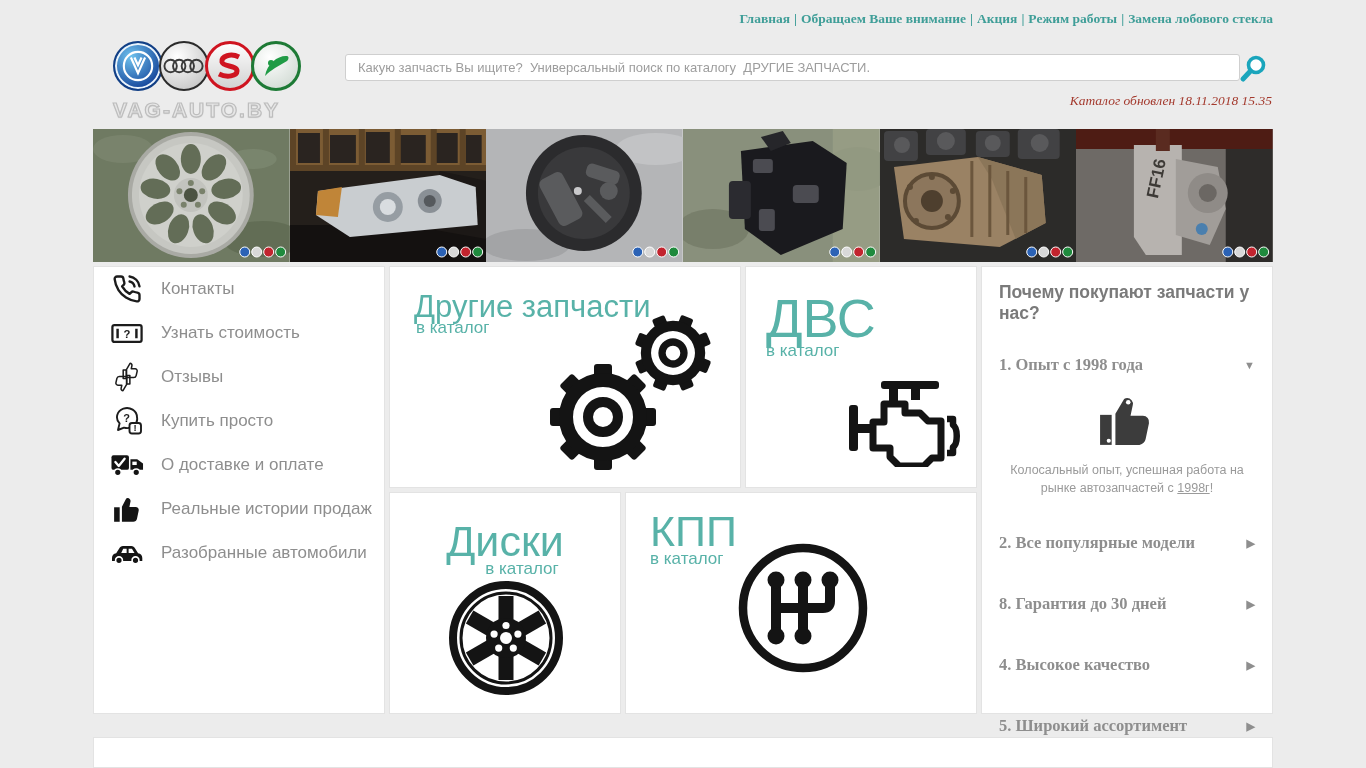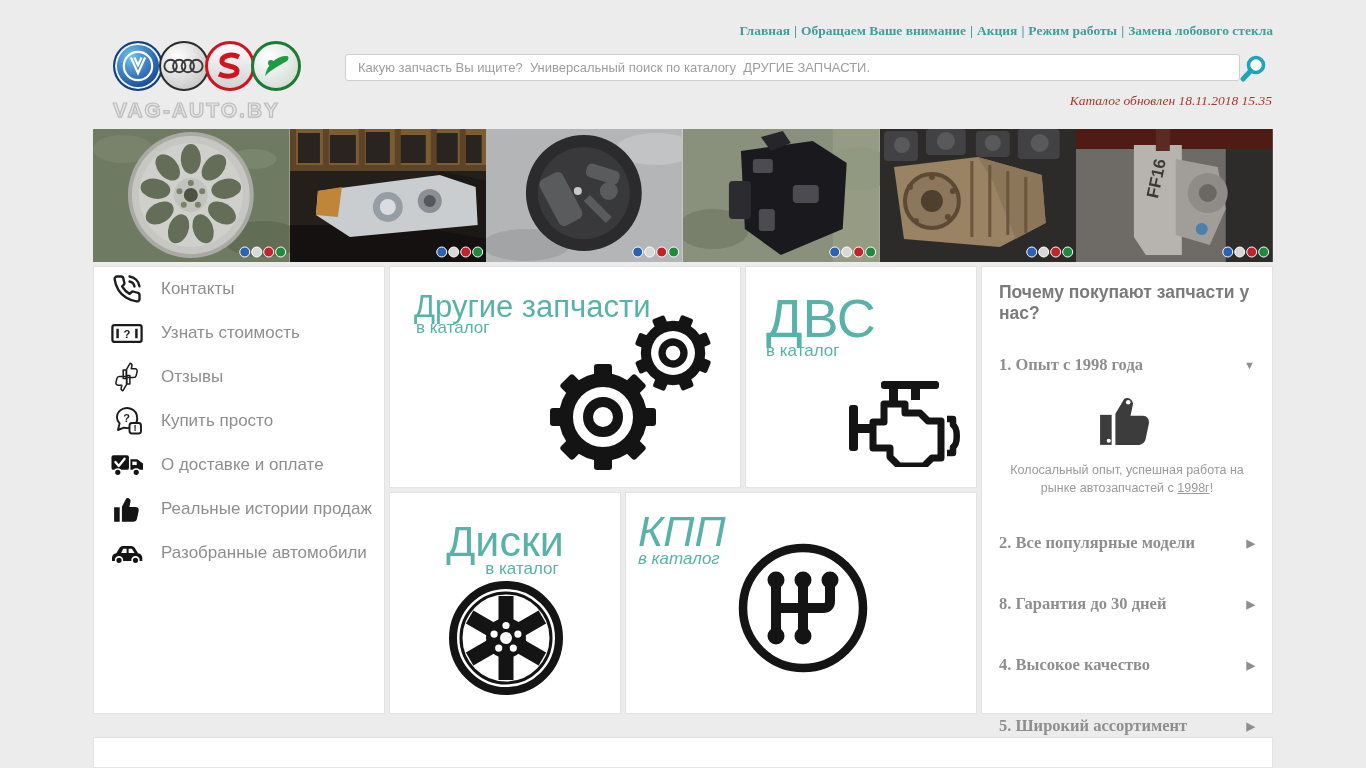--- a/index.html
+++ b/index.html
@@ -1,21 +1,21 @@
 <!DOCTYPE html>
 <html><head>
 <meta charset="utf-8">
 <style>
   * { margin:0; padding:0; box-sizing:border-box; }
   html,body { width:1366px; height:768px; overflow:hidden; background:#ececec;
               font-family:"Liberation Sans", sans-serif; }
   .page { width:1180px; height:768px; margin:0 auto; position:relative; }
 
   
-  .topnav { position:absolute; top:23px; right:0; font-family:"Liberation Serif", serif;
+  .topnav { position:absolute; top:11px; right:0; font-family:"Liberation Serif", serif;
             font-weight:bold; font-size:13.5px; color:#3f9e98; white-space:nowrap; }
   .topnav a { color:#3f9e98; text-decoration:none; cursor:pointer; }
   .topnav .sep { color:#3f9e98; padding:0 4px; }
 
   
   .logo-block { position:absolute; left:20px; top:41px; width:190px; }
   .logo-row { display:flex; }
   .logo-circle { width:50px; height:50px; border-radius:50%; margin-right:-4px;
                  display:flex; align-items:center; justify-content:center; position:relative; }
   .logo-vw   { background:radial-gradient(circle at 35% 30%, #6fc2ee, #1a4c9f 72%); border:2px solid #123f85; box-shadow:inset 0 0 0 2px #eaf3fb; }
@@ -55,21 +55,21 @@
   .card-title { color:#58b2a8; font-weight:400; line-height:0.95; }
   .card-sub { display:block; color:#58b2a8; font-size:17px; margin-top:-3px; }
   .head-a { position:absolute; left:24px; top:25px; }
   .head-a .card-title { font-size:31px; }
   .head-a .card-sub { margin-left:2px; }
   .head-b { position:absolute; left:20px; top:26px; }
   .head-b .card-title { font-size:54px; }
   .head-c { position:absolute; left:0; right:0; top:28px; text-align:center; }
   .head-c .card-title { font-size:43px; }
   .head-c .card-sub { padding-left:34px; }
-  .head-d { position:absolute; left:12px; top:18px;font-style:italic; }
+  .head-d { position:absolute; left:24px; top:18px; }
   .head-d .card-title { font-size:43px; }
   .icon-abs { position:absolute; }
 
   .right-card { width:292px; height:448px; padding:15px 17px; }
   .why-title { font-size:17.5px; font-weight:bold; color:#7a7a7a; }
   .acc-item { display:flex; justify-content:space-between; align-items:center;
               font-size:16.5px; font-weight:bold; color:#8e8e8e; cursor:pointer;font-family:Liberation Serif, serif; }
   .acc-arrow { font-size:11px; color:#8e8e8e; }
   .acc-1 { margin-top:31px; }
   .acc-rest { margin-top:41px; }

